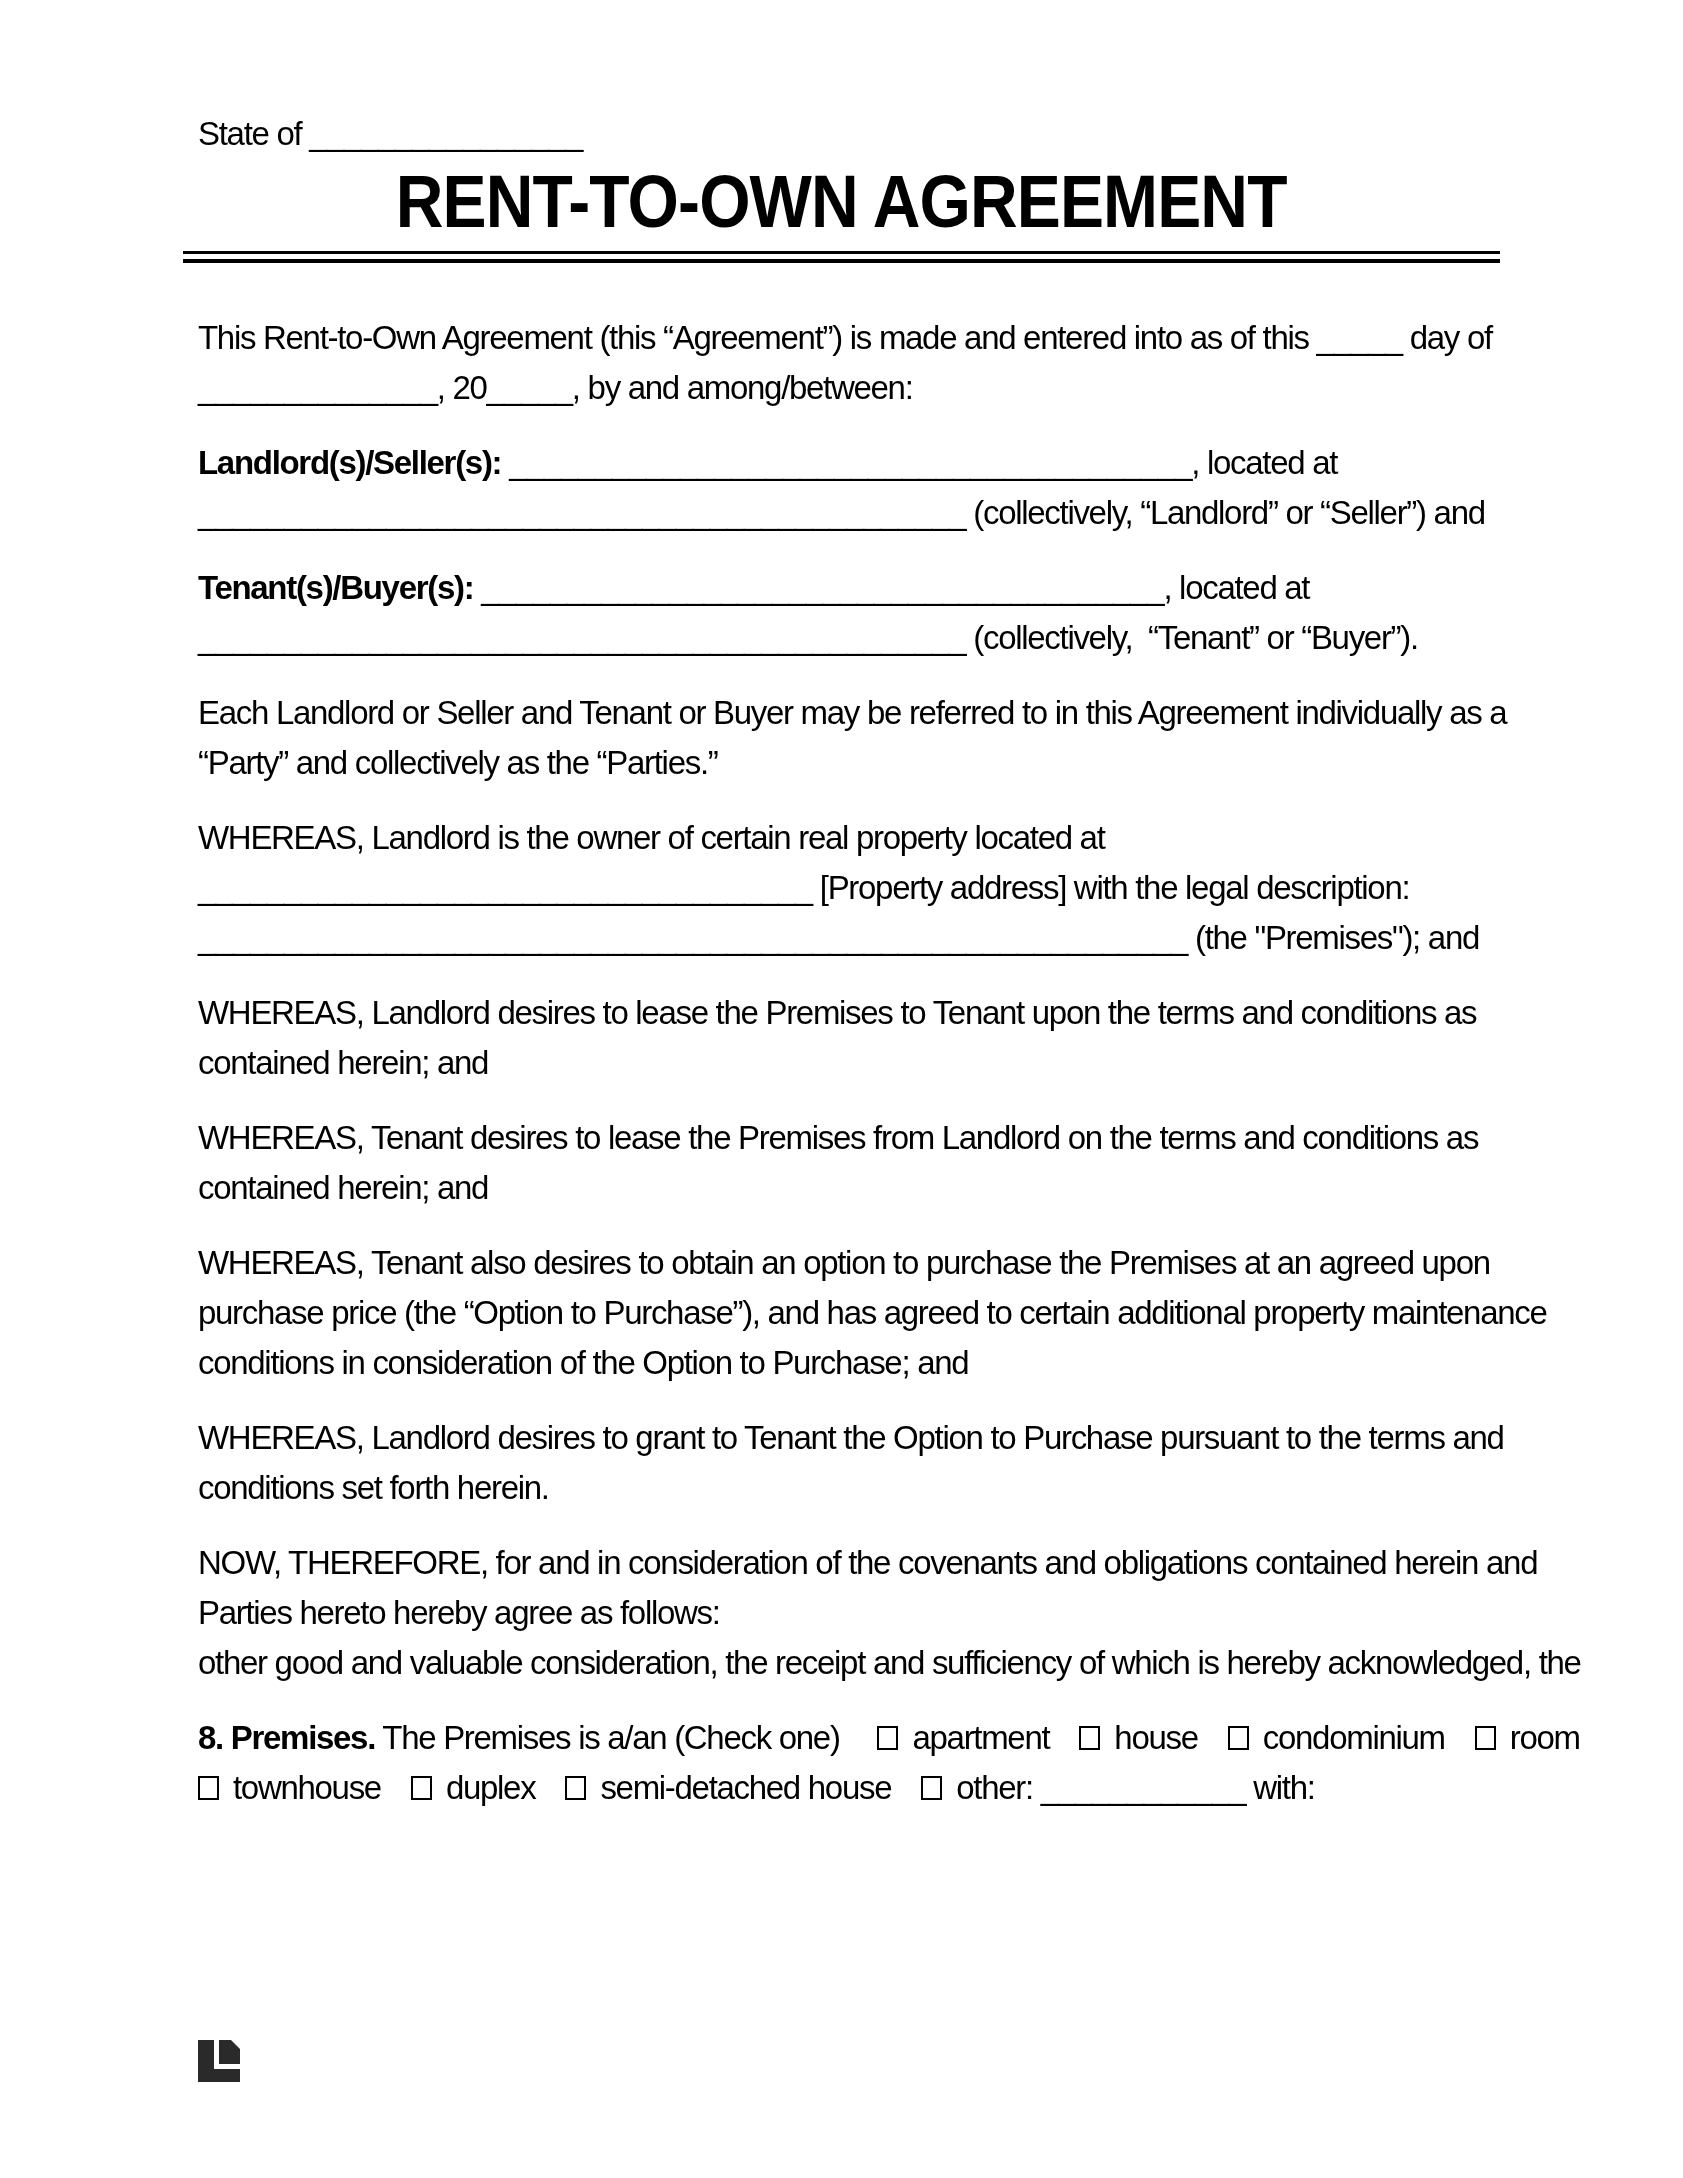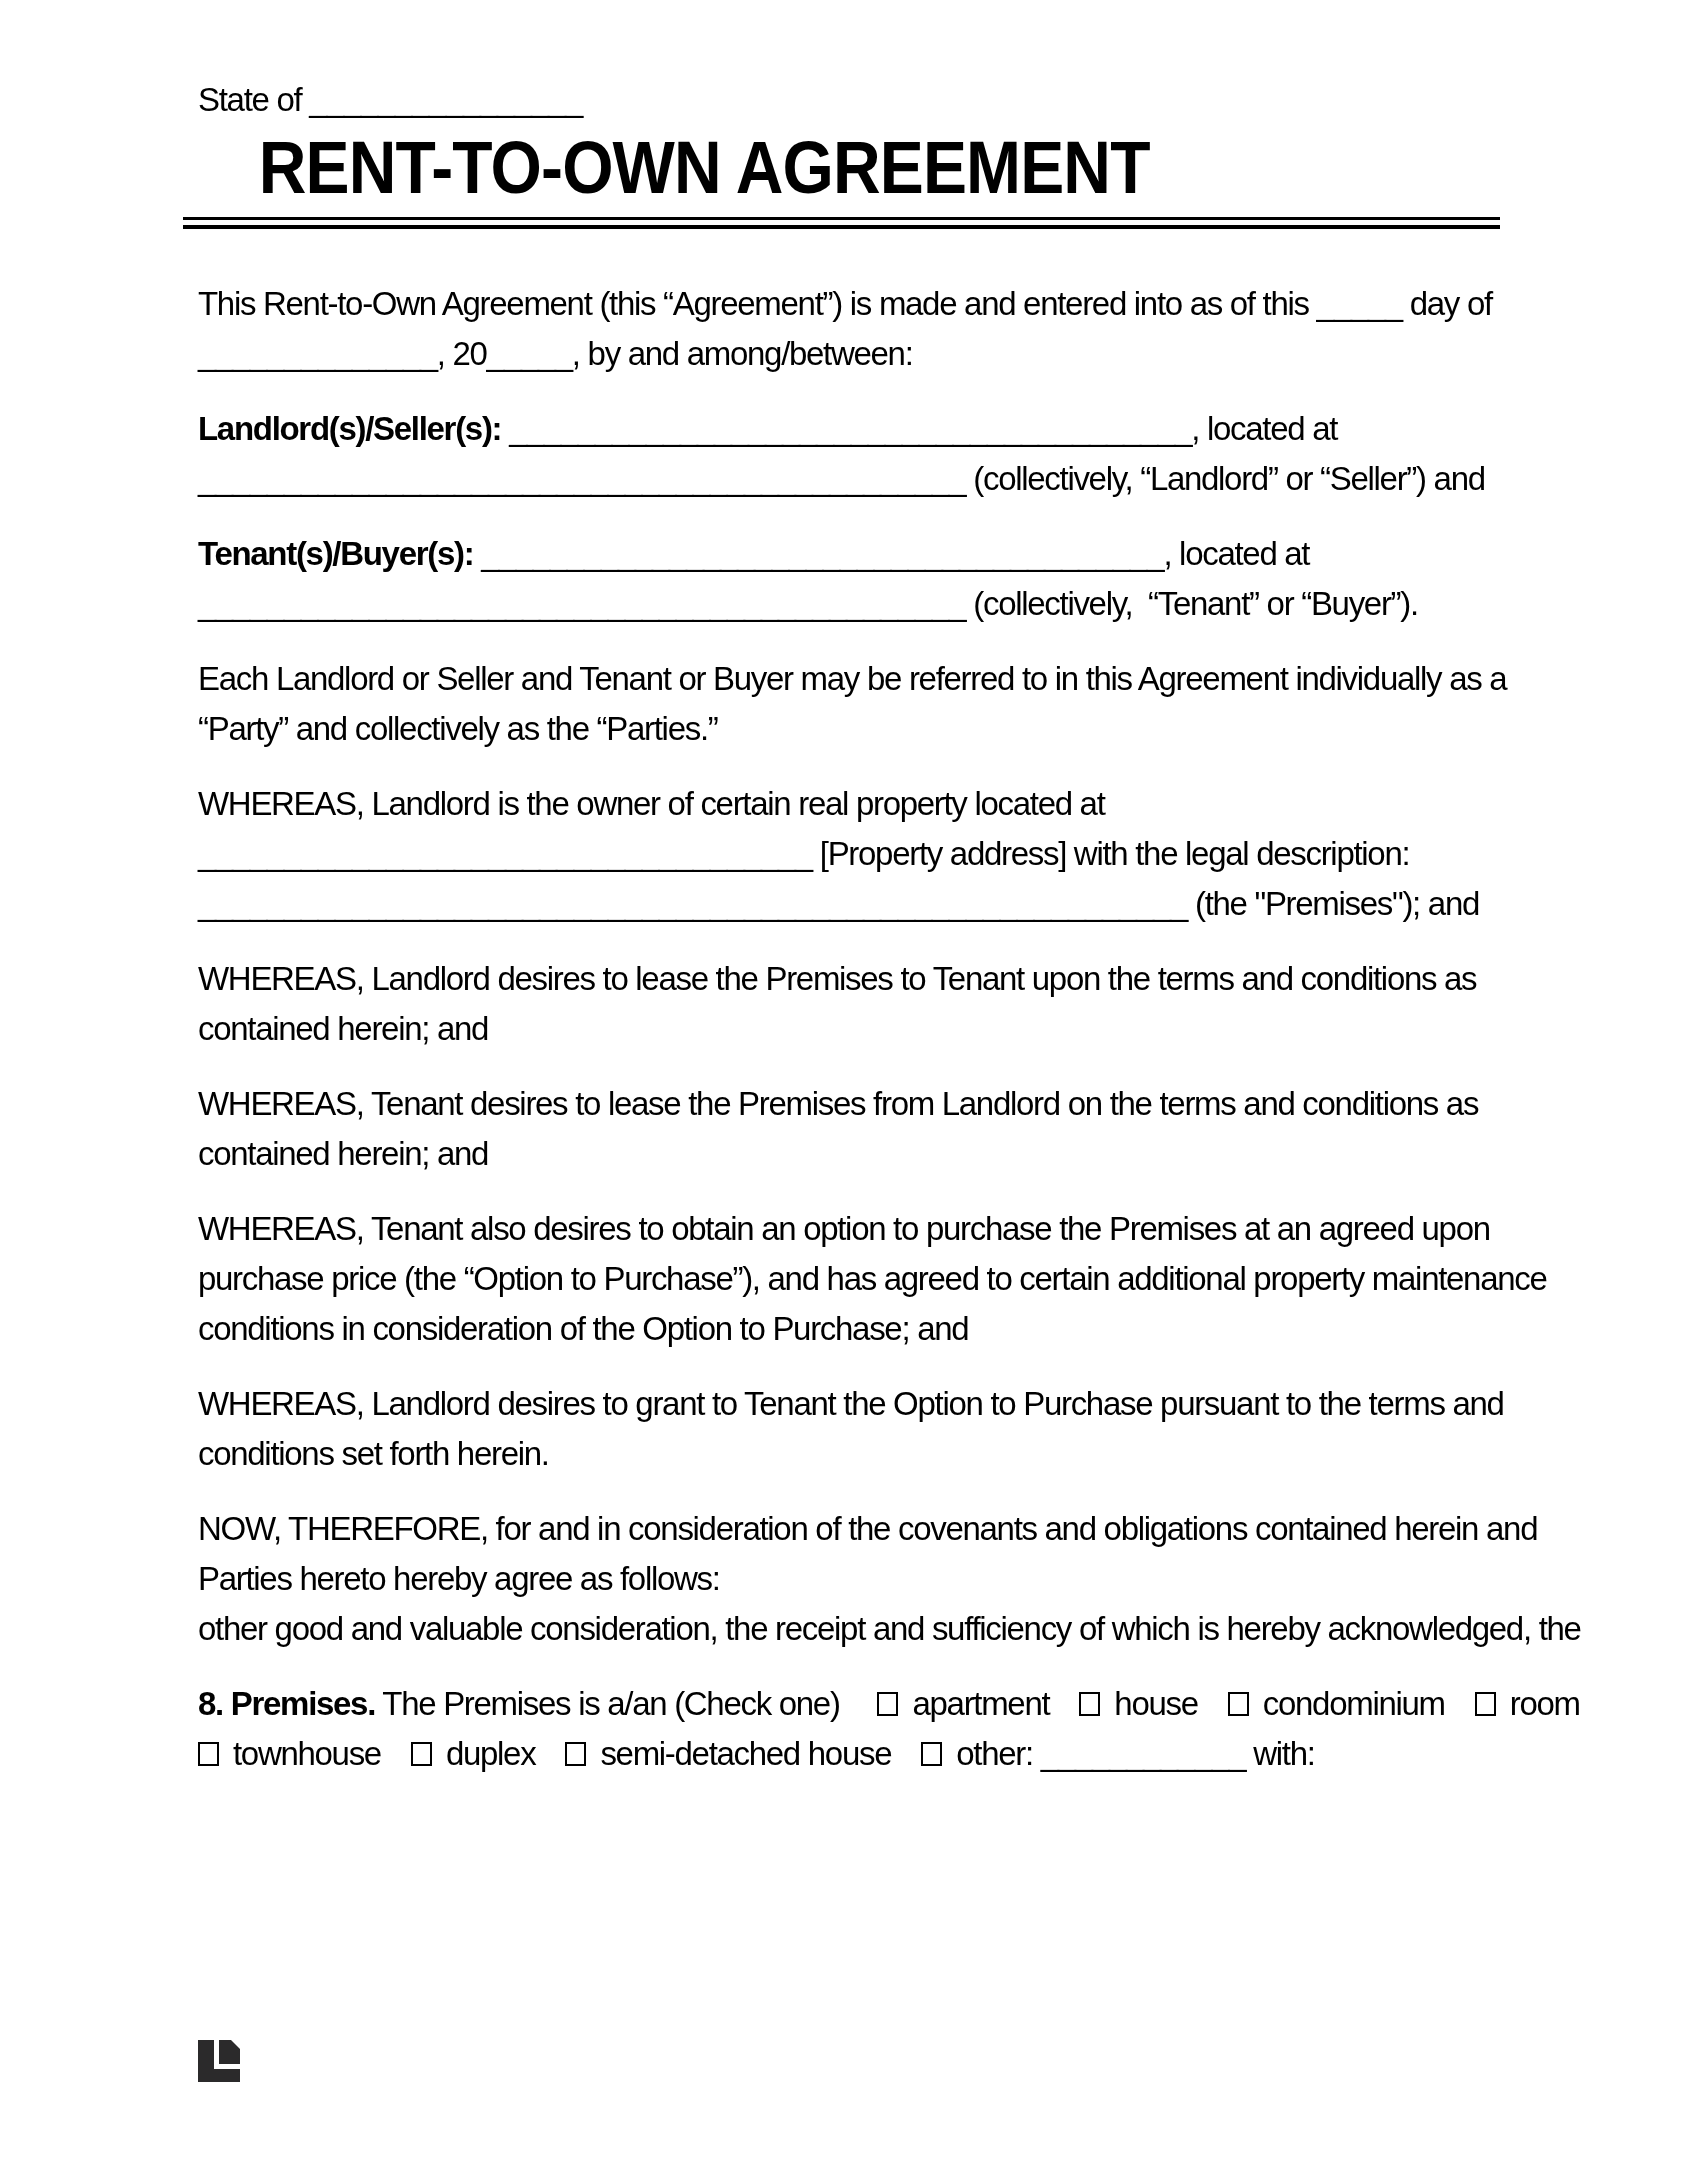--- a/index.html
+++ b/index.html
@@ -7,22 +7,22 @@
     position:relative;
     width:1683px;height:2178px;
     background:#ffffff;
     overflow:hidden;
     font-family:"Liberation Sans","DejaVu Sans",sans-serif;
     font-size:33px;
     color:#000;
     letter-spacing:-1.3px;
   }
   .content{position:absolute;left:198px;top:0;width:1287px;}
-  .state-line{margin-top:80px;line-height:40px;white-space:pre;}
-  .title-wrap{text-align:left;margin-top:2px;line-height:91px;height:91px;}
+  .state-line{margin-top:114px;line-height:40px;white-space:pre;}
+  .title-wrap{text-align:center;margin-top:2px;line-height:91px;height:91px;}
   .doc-title{
     display:inline-block;
     font-weight:bold;
     font-size:75px;
     letter-spacing:-1px;
     transform:scaleX(0.88);
     transform-origin:50% 50%;
     white-space:pre;
   }
   .divider{

